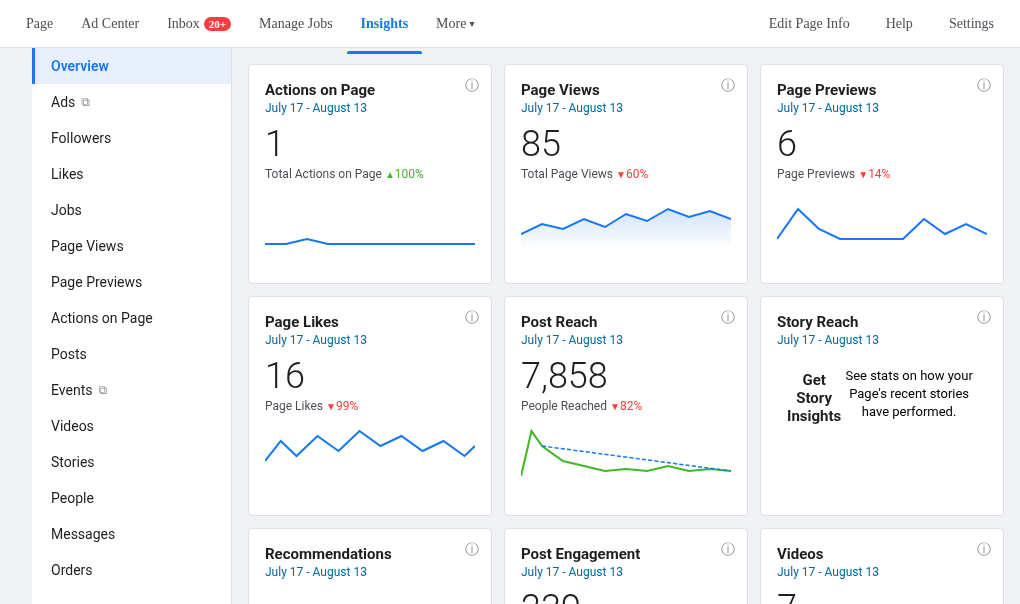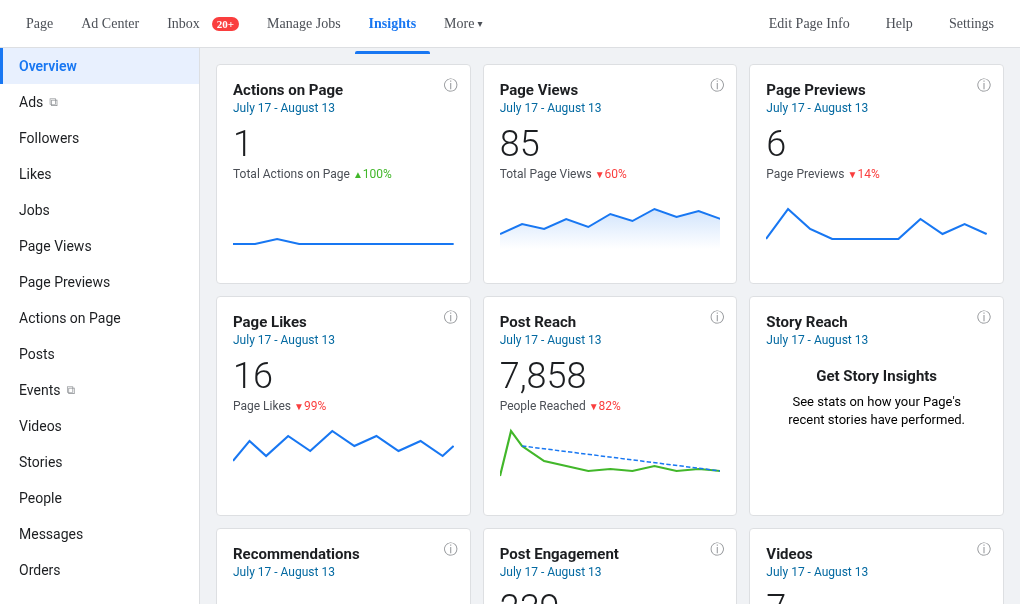--- a/index.html
+++ b/index.html
@@ -19,26 +19,26 @@
       position: relative;
       font-family: Liberation Serif, serif;
     }
     .nav-item.active { color: #1877f2; font-weight: 600; }
     .nav-item.active::after {
       content: ''; position: absolute; bottom: 0; left: 0; right: 0;
       height: 3px; background: #1877f2; border-radius: 2px 2px 0 0;
     }
     .inbox-badge {
       background: #fa3e3e; color: #fff; font-size: 11px; font-weight: 700;
-      border-radius: 10px; padding: 1px 5px; margin-left: 12px;
+      border-radius: 10px; padding: 1px 5px; margin-left: 4px;
     }
     .nav-item .chevron { font-size: 10px; margin-left: 3px; }
 
     
-    .layout { display: flex; height: calc(100vh - 48px); overflow: hidden; }
+    .layout { display: flex; height: calc(100vh - 48px); overflow: hidden; padding-left: 32px; }
 
     
     .sidebar {
       width: 200px; background: #fff; border-right: 1px solid #dddfe2;
       overflow-y: auto; flex-shrink: 0;
     }
     .sidebar-item {
       display: flex; align-items: center; padding: 10px 16px;
       cursor: pointer; color: #1c1e21; font-size: 14px;
       border-left: 3px solid transparent;
@@ -74,21 +74,21 @@
     .trend-down { color: #fa3e3e; }
     .trend-arrow-up::before { content: '▲'; font-size: 10px; }
     .trend-arrow-down::before { content: '▼'; font-size: 10px; }
 
     
     .chart-container { width: 100%; height: 60px; margin-top: 8px; }
     svg.chart { width: 100%; height: 60px; }
 
     
     .story-reach-content {
-      display: flex; flex-direction: column; align-items: center;
+      display: flex; flex-direction: row; align-items: center;
       justify-content: center; padding: 20px 10px; text-align: center;
     }
     .story-reach-content .sr-title { font-weight: 700; font-size: 15px; margin-bottom: 8px; }
     .story-reach-content .sr-desc { font-size: 13px; color: #000000; margin-bottom: 16px; line-height: 1.4; }
     .learn-more-btn {
       background: #1877f2; color: #fff; border: none; border-radius: 4px;
       padding: 8px 20px; font-size: 14px; font-weight: 600; cursor: pointer;
     }
 
     

